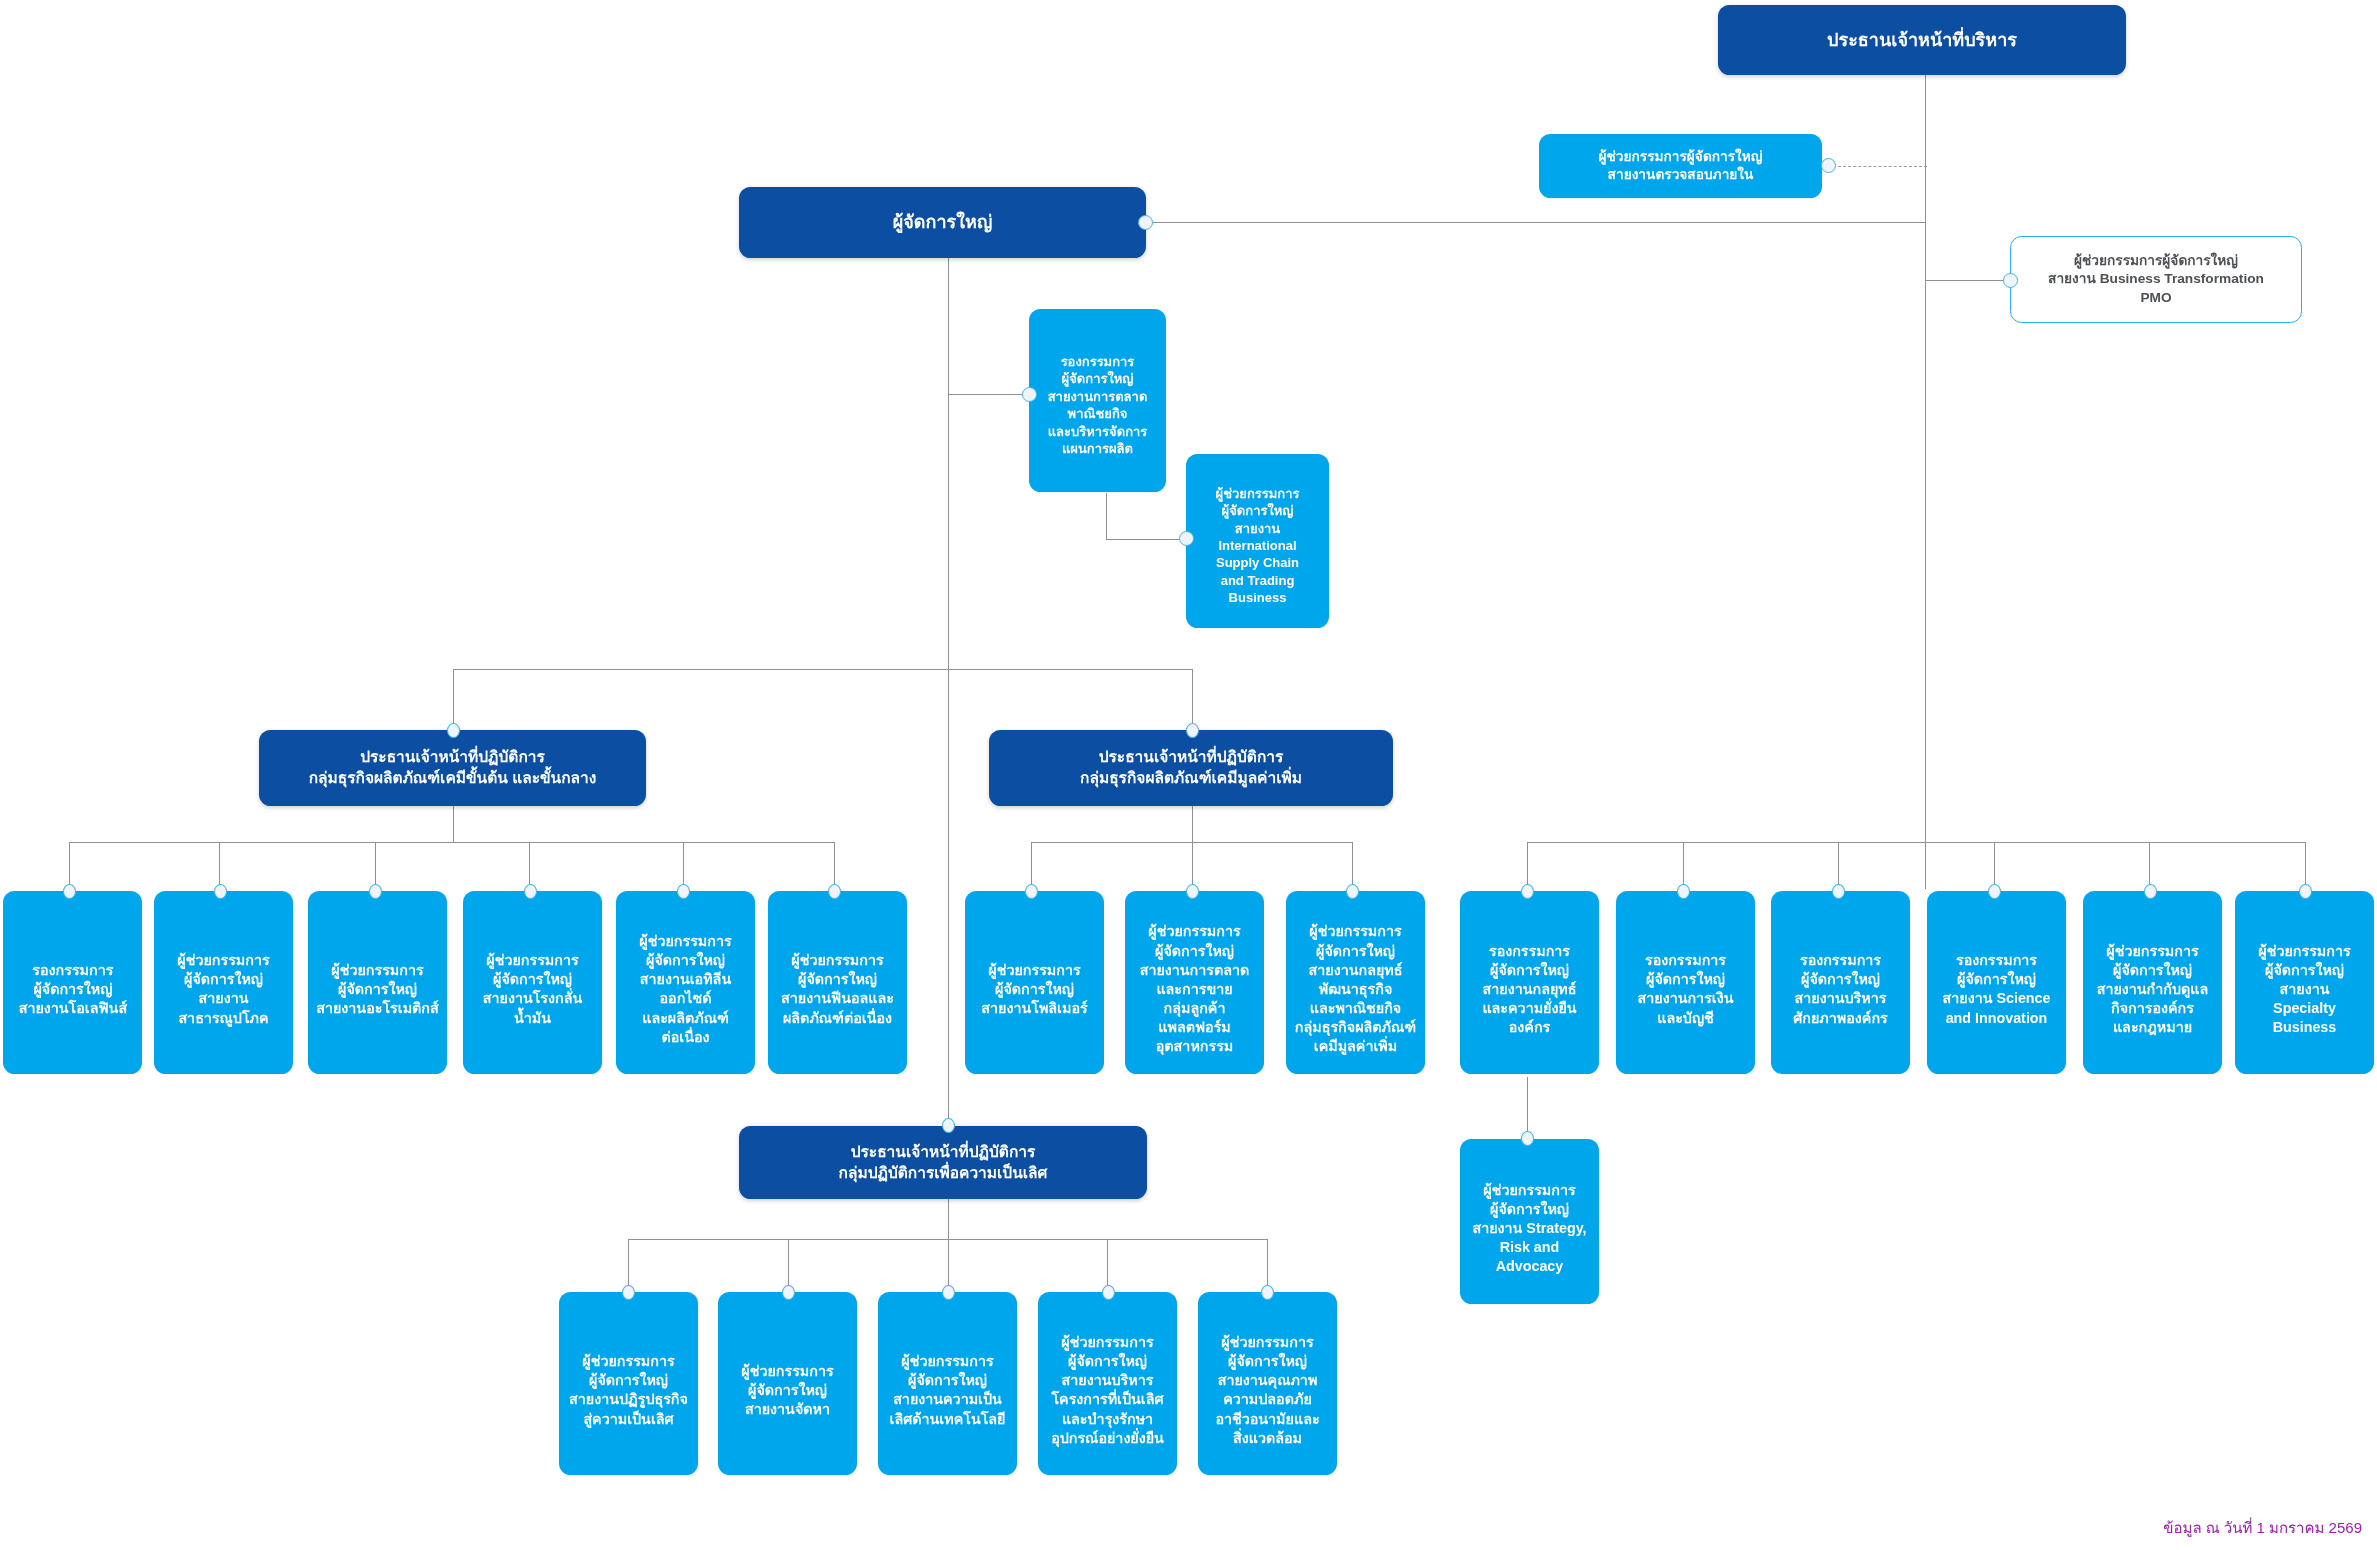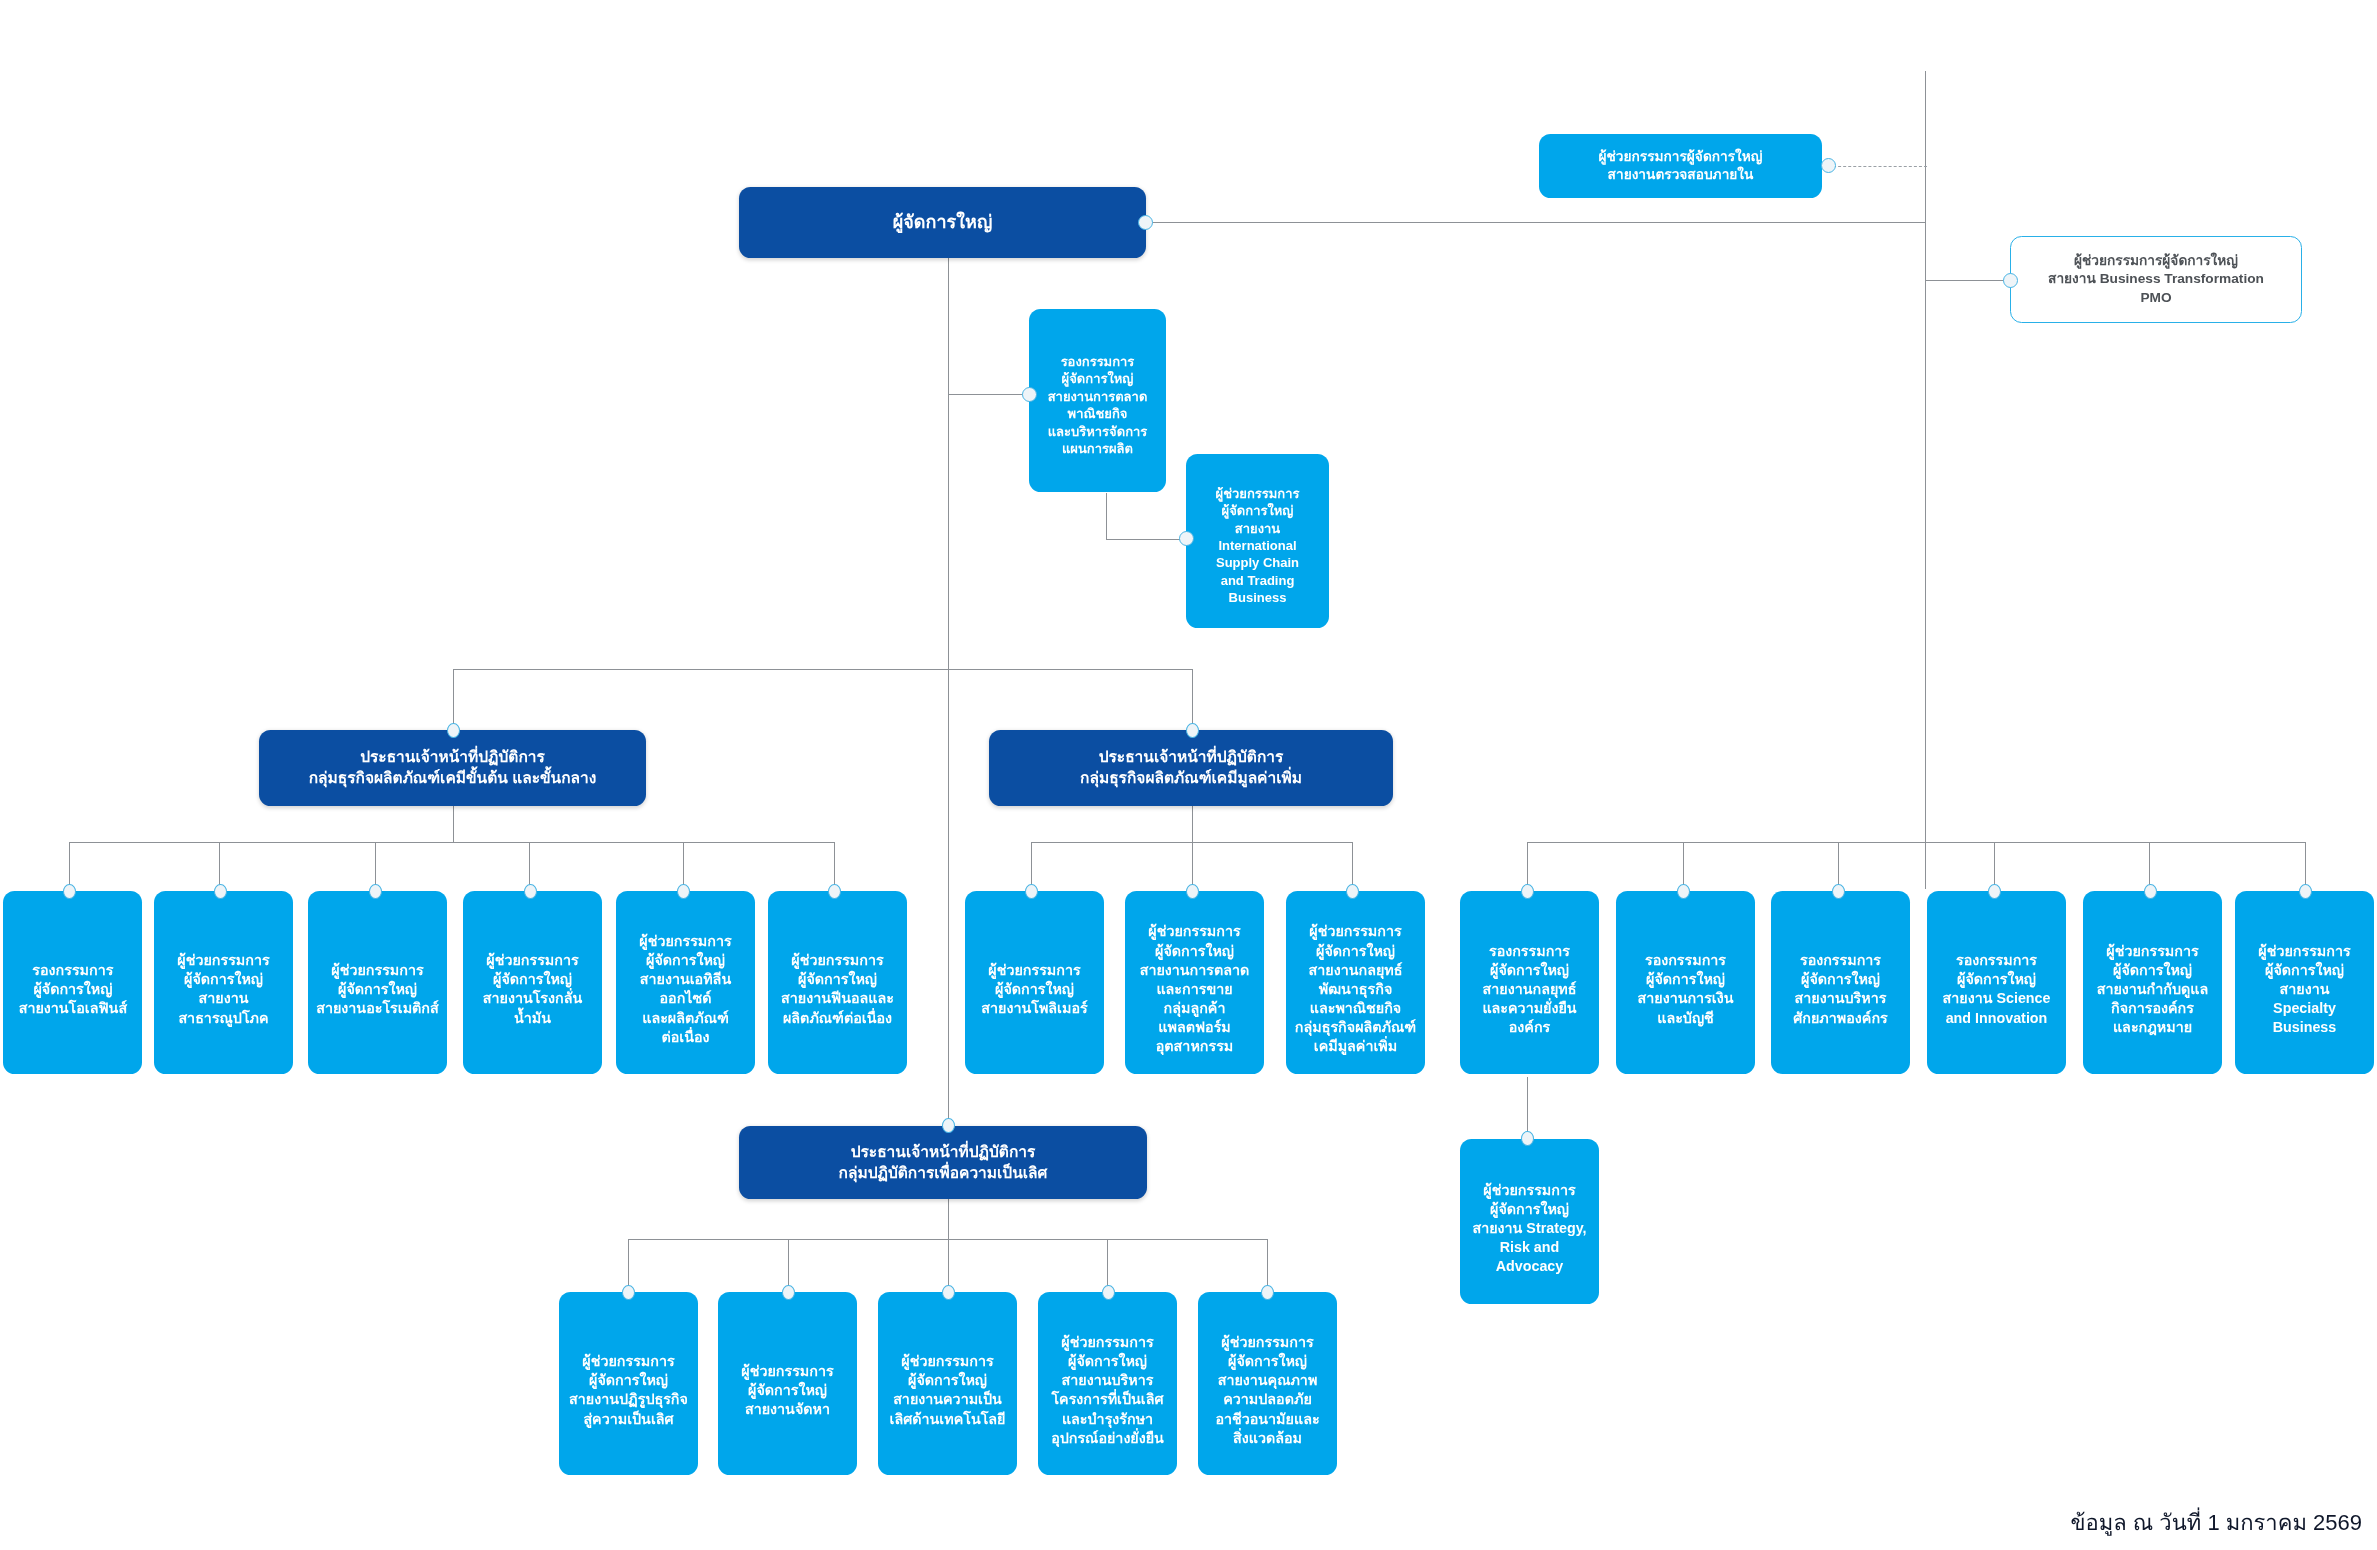--- a/index.html
+++ b/index.html
@@ -100,22 +100,22 @@
     font-size: 14.3px;
     border: 1.7px solid #29b0e8;
     border-radius: 11.5px;
   }
 
   
   #footnote {
     position: absolute;
     right: 15px;
     bottom: 10.3px;
-    font-size: 22px;
-    color: #0f172a;
+    font-size: 15px;
+    color: #a21caf;
     font-weight: 400;
     white-space: nowrap;
   }
 </style>
 </head>
 <body>
 
 <div id="chart-canvas">
 
   <div id="connector-layer">
@@ -204,20 +204,23 @@
   <div class="socket" style="left:2299px; top:884px;"></div>
 
   <div class="socket" style="left:1521px; top:1131px;"></div>
 
   <div class="socket" style="left:622px; top:1285px;"></div>
   <div class="socket" style="left:782px; top:1285px;"></div>
   <div class="socket" style="left:942px; top:1285px;"></div>
   <div class="socket" style="left:1102px; top:1285px;"></div>
   <div class="socket" style="left:1261px; top:1285px;"></div>
 
+  <div class="node primary" style="left:1718px; top:4.6px; width:408px; height:70px;">
+    <span class="label">ประธานเจ้าหน้าที่บริหาร</span>
+  </div>
 
   <div class="node secondary vcenter" style="left:1539px; top:134px; width:283px; height:64px; font-size:13.7px;">
     <span class="label">ผู้ช่วยกรรมการผู้จัดการใหญ่
 สายงานตรวจสอบภายใน</span>
   </div>
 
   <div class="node outline" style="left:2010px; top:236px; width:292px; height:87px; font-size:13.7px;">
     <span class="label">ผู้ช่วยกรรมการผู้จัดการใหญ่
 สายงาน Business Transformation
 PMO</span>

